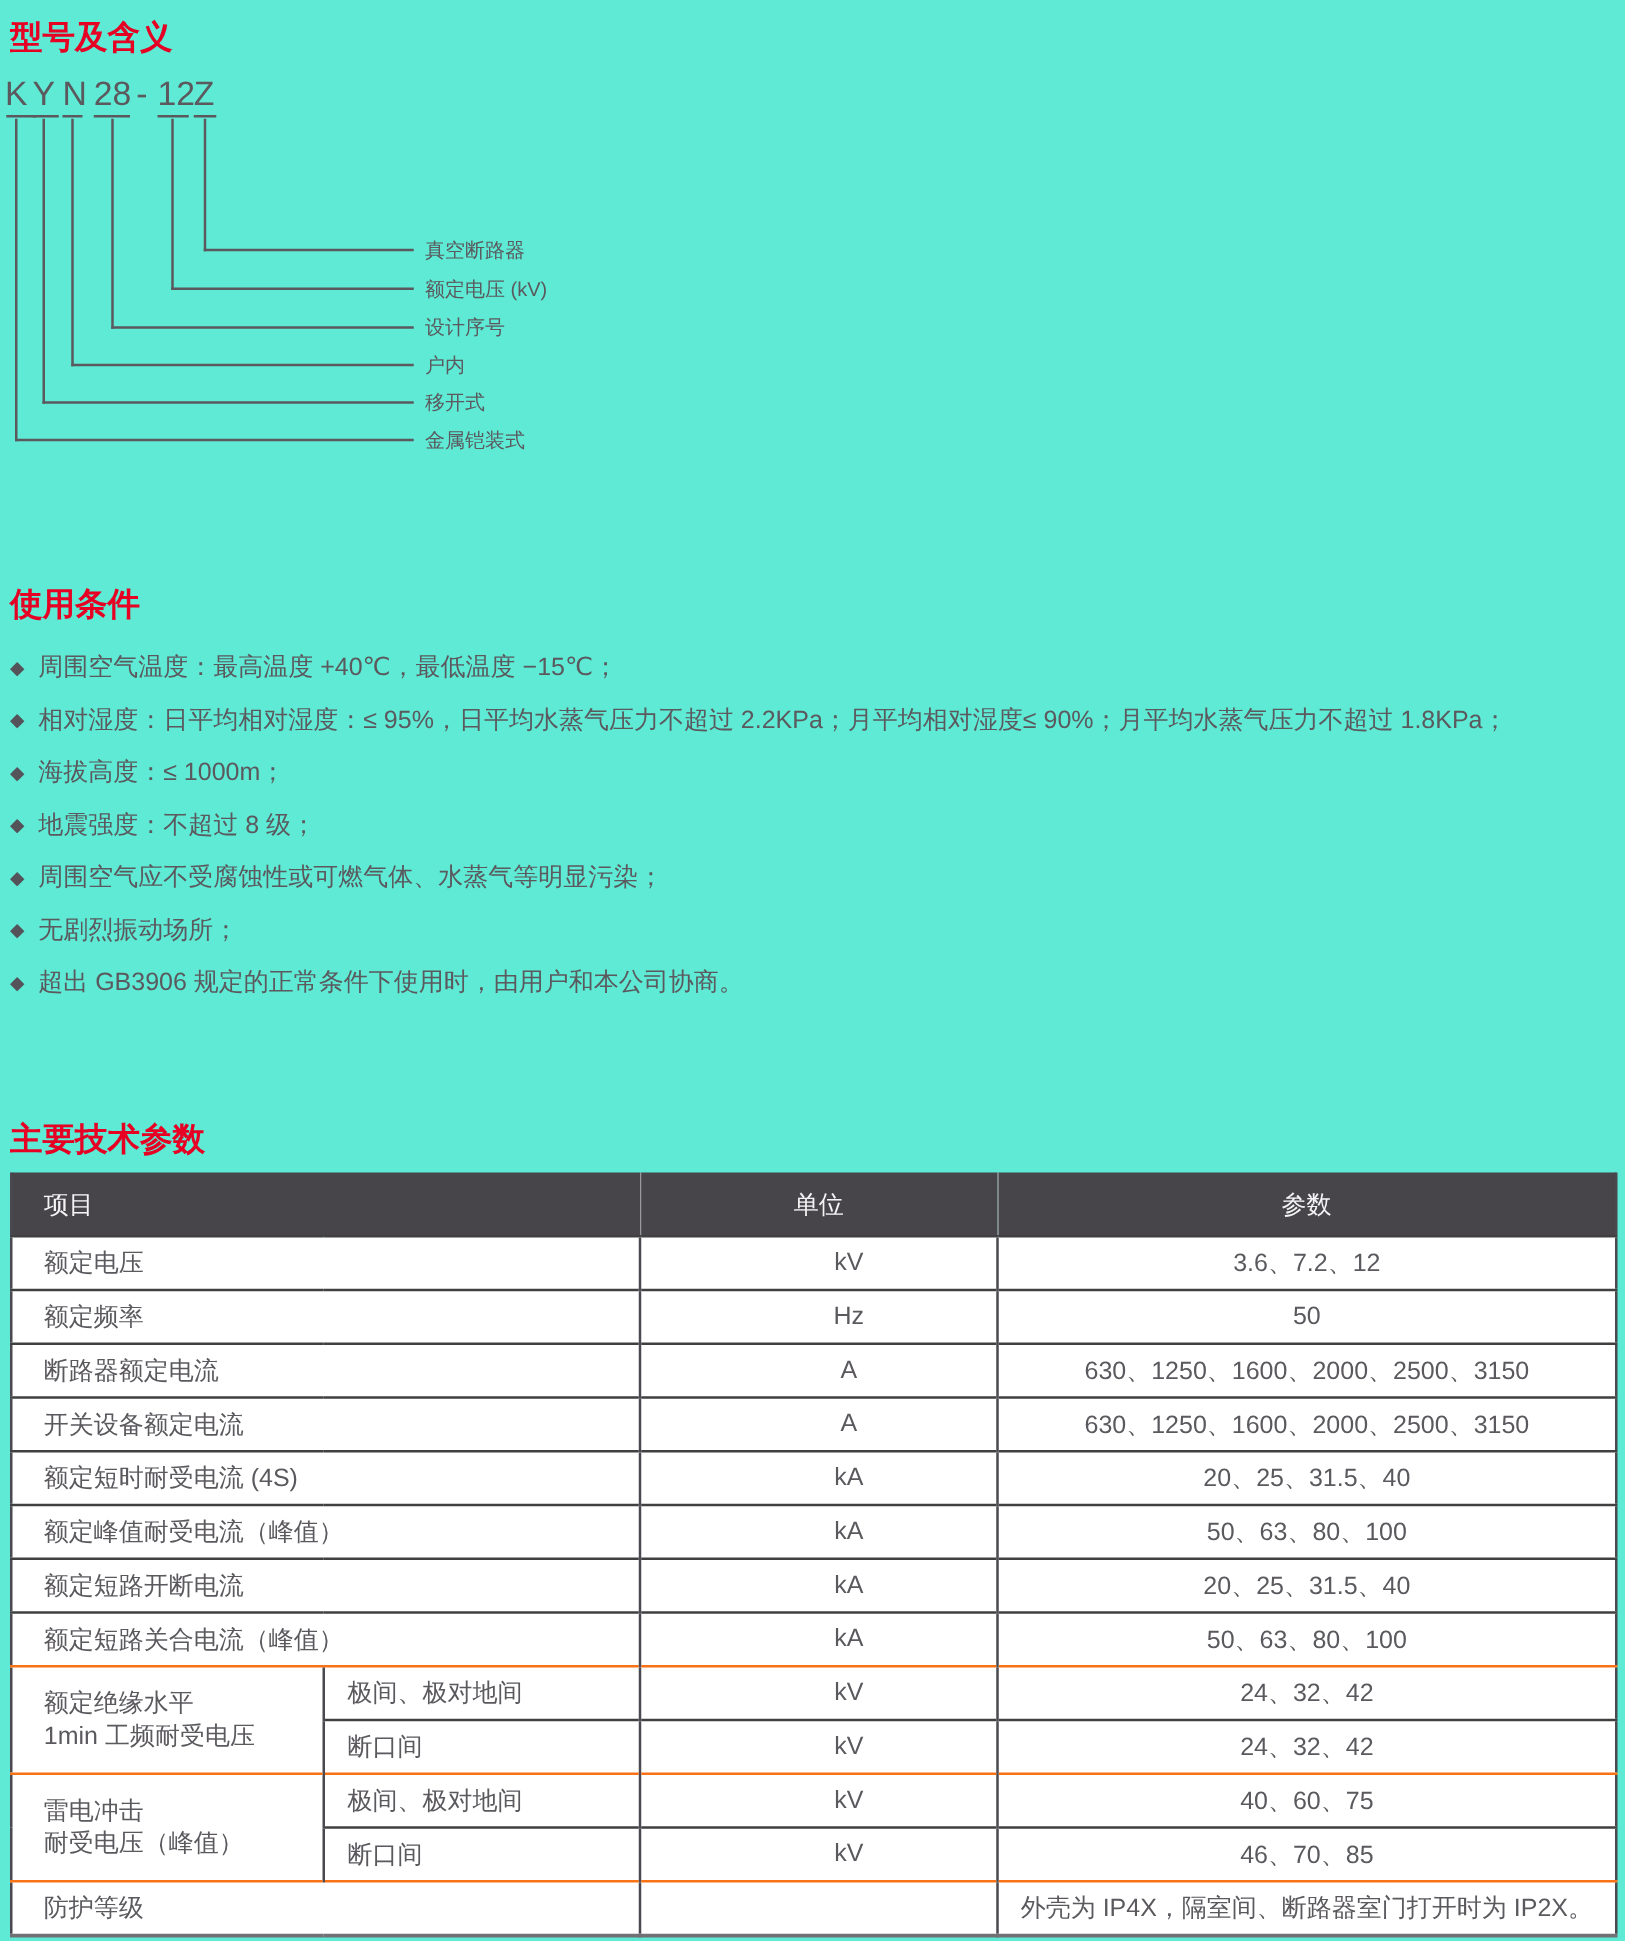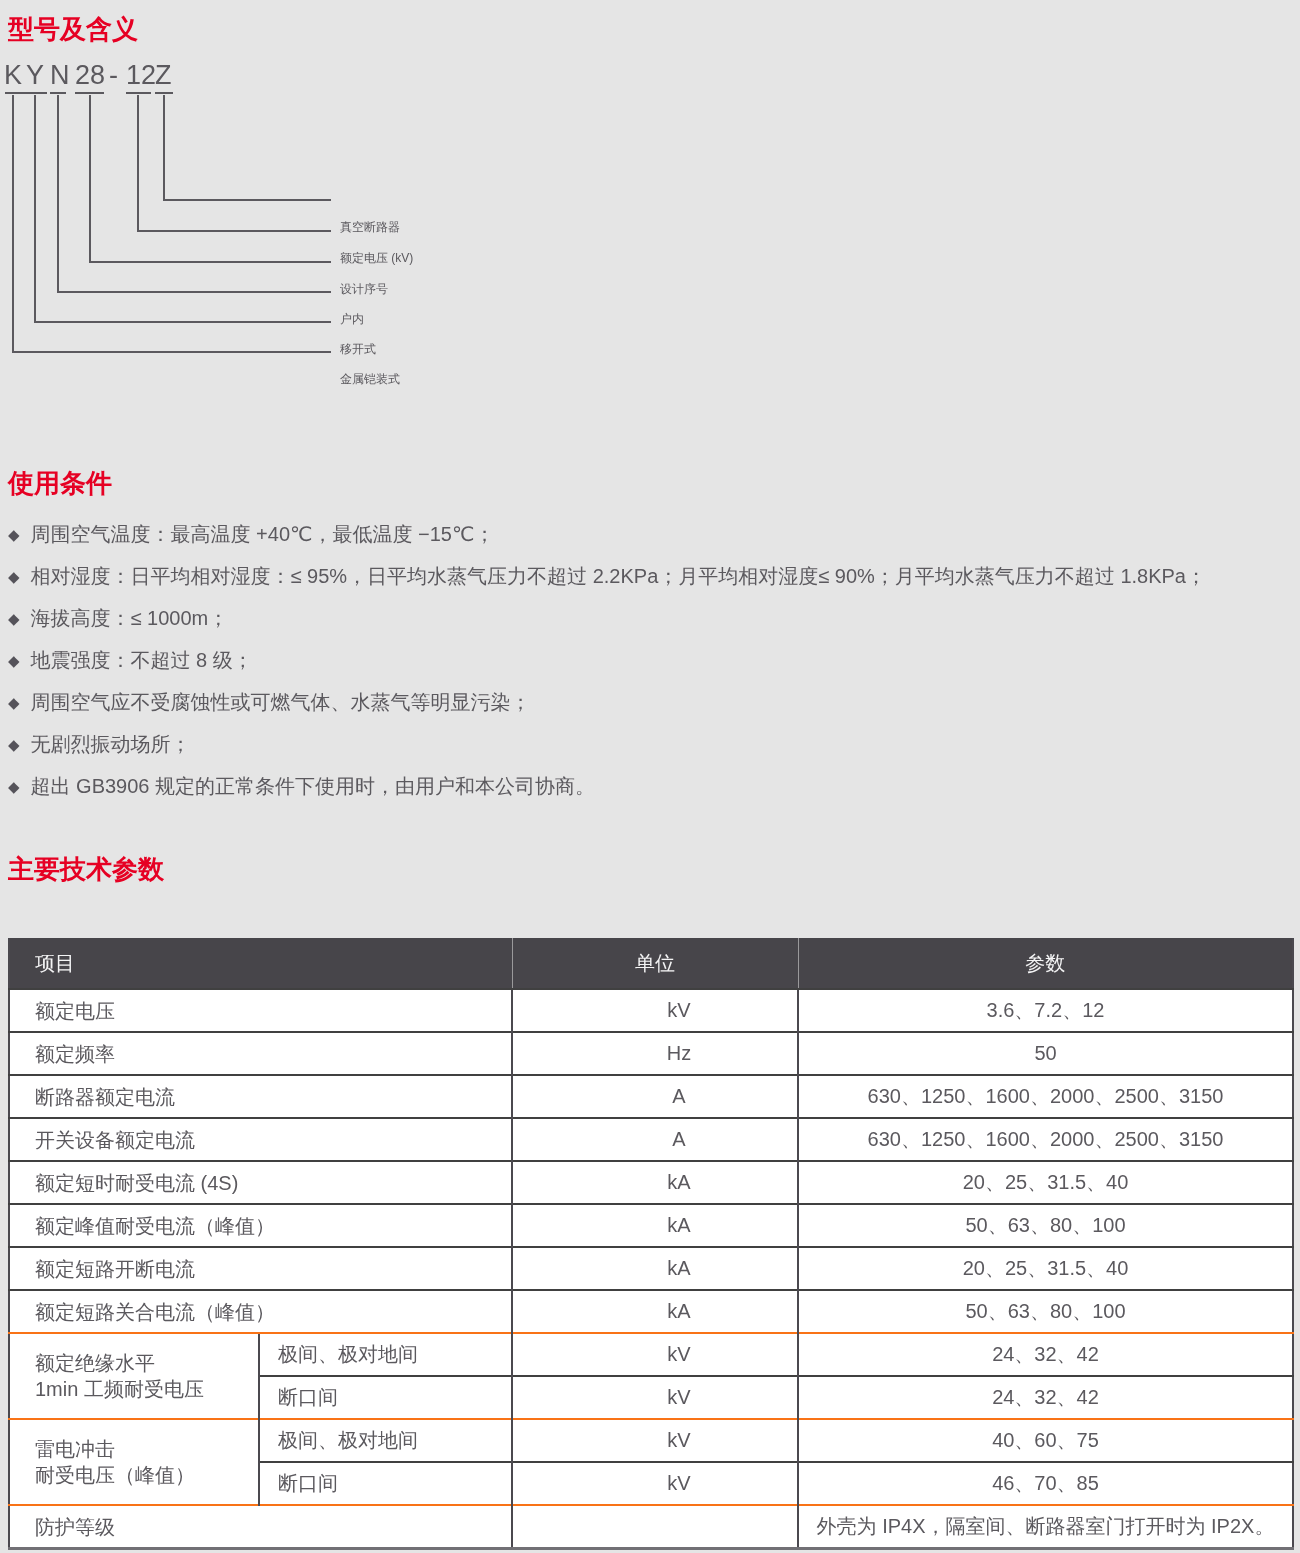--- a/index.html
+++ b/index.html
@@ -1,48 +1,48 @@
 <!DOCTYPE html>
 <html><head>
 <meta charset="utf-8">
 <style>
   html,body{margin:0;padding:0;background:#ffffff;}
   body{
     width:1300px;height:1553px;position:relative;overflow:hidden;
     font-family:"Liberation Sans","DejaVu Sans",sans-serif;
     color:#5b595e;
   }
-  .page{position:absolute;inset:0;background:#e5e5e5;}
+  .page{position:absolute;inset:0;background:#5eead4;}
 
   
   .sec-title{
     position:absolute;left:8px;margin:0;
     font-size:26px;font-weight:bold;color:#e60023;line-height:30px;
   }
   #title-model{top:14px;}
   #title-conditions{top:468px;}
-  #title-params{top:854px;}
+  #title-params{top:896px;}
 
   
   .dg-code{
     position:absolute;top:60px;font-size:27px;color:#5b595e;line-height:30px;
     letter-spacing:0;
   }
   .dg-underline{
     position:absolute;top:92px;height:2px;background:#5b595e;
   }
   .dg-stem{
     position:absolute;width:2px;background:#5b595e;top:95px;
   }
   .dg-hline{
     position:absolute;height:2px;background:#5b595e;
   }
   .dg-label{
-    position:absolute;left:340px;font-size:12px;color:#5b595e;
-    transform:translateY(-50%);white-space:nowrap;margin-top:26px;
+    position:absolute;left:340px;font-size:16px;color:#5b595e;
+    transform:translateY(-50%);white-space:nowrap;
   }
 
   
   .cond-list{
     position:absolute;left:8px;top:521px;margin:0;padding:0;list-style:none;width:1284px;
   }
   .cond-list li{
     display:flex;align-items:flex-start;gap:11px;
     font-size:20px;line-height:27px;margin-bottom:15px;color:#5b595e;
     white-space:nowrap;

